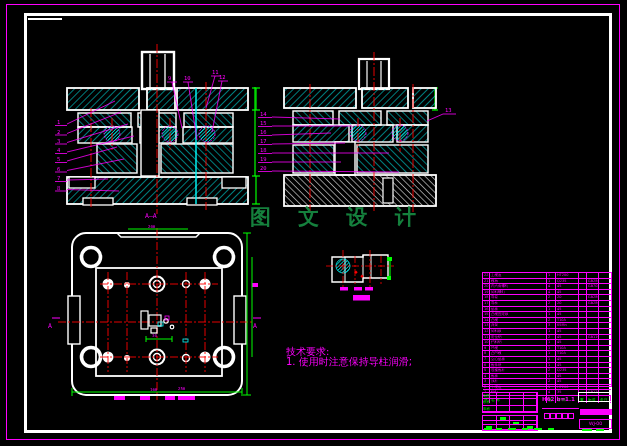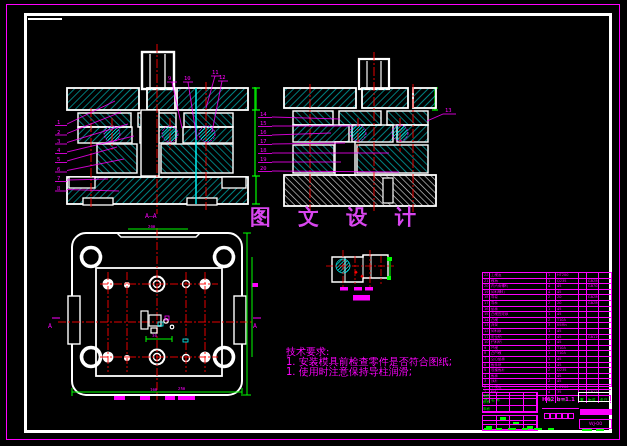--- a/index.html
+++ b/index.html
@@ -2,21 +2,21 @@
 <html><head>
 <meta charset="utf-8">
 <style>
   html,body{margin:0;padding:0;background:#000;width:627px;height:446px;overflow:hidden;}
   .canvas{position:relative;width:627px;height:446px;background:#000;font-family:"DejaVu Sans",sans-serif;padding-left:20px;}
   .m-border{position:absolute;left:6px;top:4px;width:614px;height:436px;border:1px solid #f0f;box-sizing:border-box;}
   .w-frame{position:absolute;left:24px;top:13px;width:588px;height:420px;border:3px solid #fff;box-sizing:border-box;}
   .w-notch{position:absolute;left:28px;top:18px;width:34px;height:2px;background:#fff;}
   svg.cad{position:absolute;left:0;top:0;}
   svg text{fill:#f0f;font-family:"DejaVu Sans Mono",monospace;}
-  .watermark{position:absolute;left:250px;top:203px;color:#d946ef;font-size:21px;font-weight:bold;letter-spacing:10px;white-space:nowrap;text-align:right;}
+  .watermark{position:absolute;left:250px;top:203px;color:#15803d;font-size:21px;font-weight:bold;letter-spacing:10px;white-space:nowrap;text-align:right;}
   .notes{position:absolute;left:286px;top:347px;color:#f0f;font-size:10px;line-height:9.8px;white-space:nowrap;}
   .note-title{margin-bottom:0;}
   .bom{position:absolute;left:482px;top:272px;width:130px;height:115px;border:1px solid #f0f;box-sizing:border-box;display:flex;flex-direction:column;}
   .bom-rows{flex:1;display:flex;flex-direction:column;}
   .bom-row{flex:1;display:grid;grid-template-columns:7px 57px 9px 23px 8px 12px auto;border-top:0.6px solid #f0f;overflow:hidden;}
   .bom-row:first-child{border-top:none;}
   .bom-cell{border-right:0.6px solid #f0f;font-size:3.5px;line-height:4.6px;color:#f0f;overflow:hidden;white-space:nowrap;padding-left:1px;}
   .bom-cell:last-child{border-right:none;}
   .bom-header{height:8px;display:grid;grid-template-columns:7px 57px 9px 23px 8px 12px auto;border-top:0.8px solid #f0f;}
   .bom-header div{font-size:3.8px;line-height:7px;color:#0f0;border-right:0.6px solid #f0f;overflow:hidden;white-space:nowrap;padding-left:1px;}
@@ -329,21 +329,20 @@
         <rect x="353" y="295" width="17" height="5.5"></rect>
       </g>
     </g>
   </svg>
 
   <div class="watermark">图 文 设 计</div>
 
   <div class="notes">
     <div class="note-title">技术要求:</div>
     <div>
-        <div class="note-line">1. 安装模具前检查零件是否符合图纸;</div>
         <div class="note-line">1. 使用时注意保持导柱润滑;</div>
       </div>
   </div>
 
   <div class="bom">
     <div class="bom-rows">
         <div class="bom-row">
           <div class="bom-cell">22</div>
           <div class="bom-cell">上模座</div>
           <div class="bom-cell">1</div>

